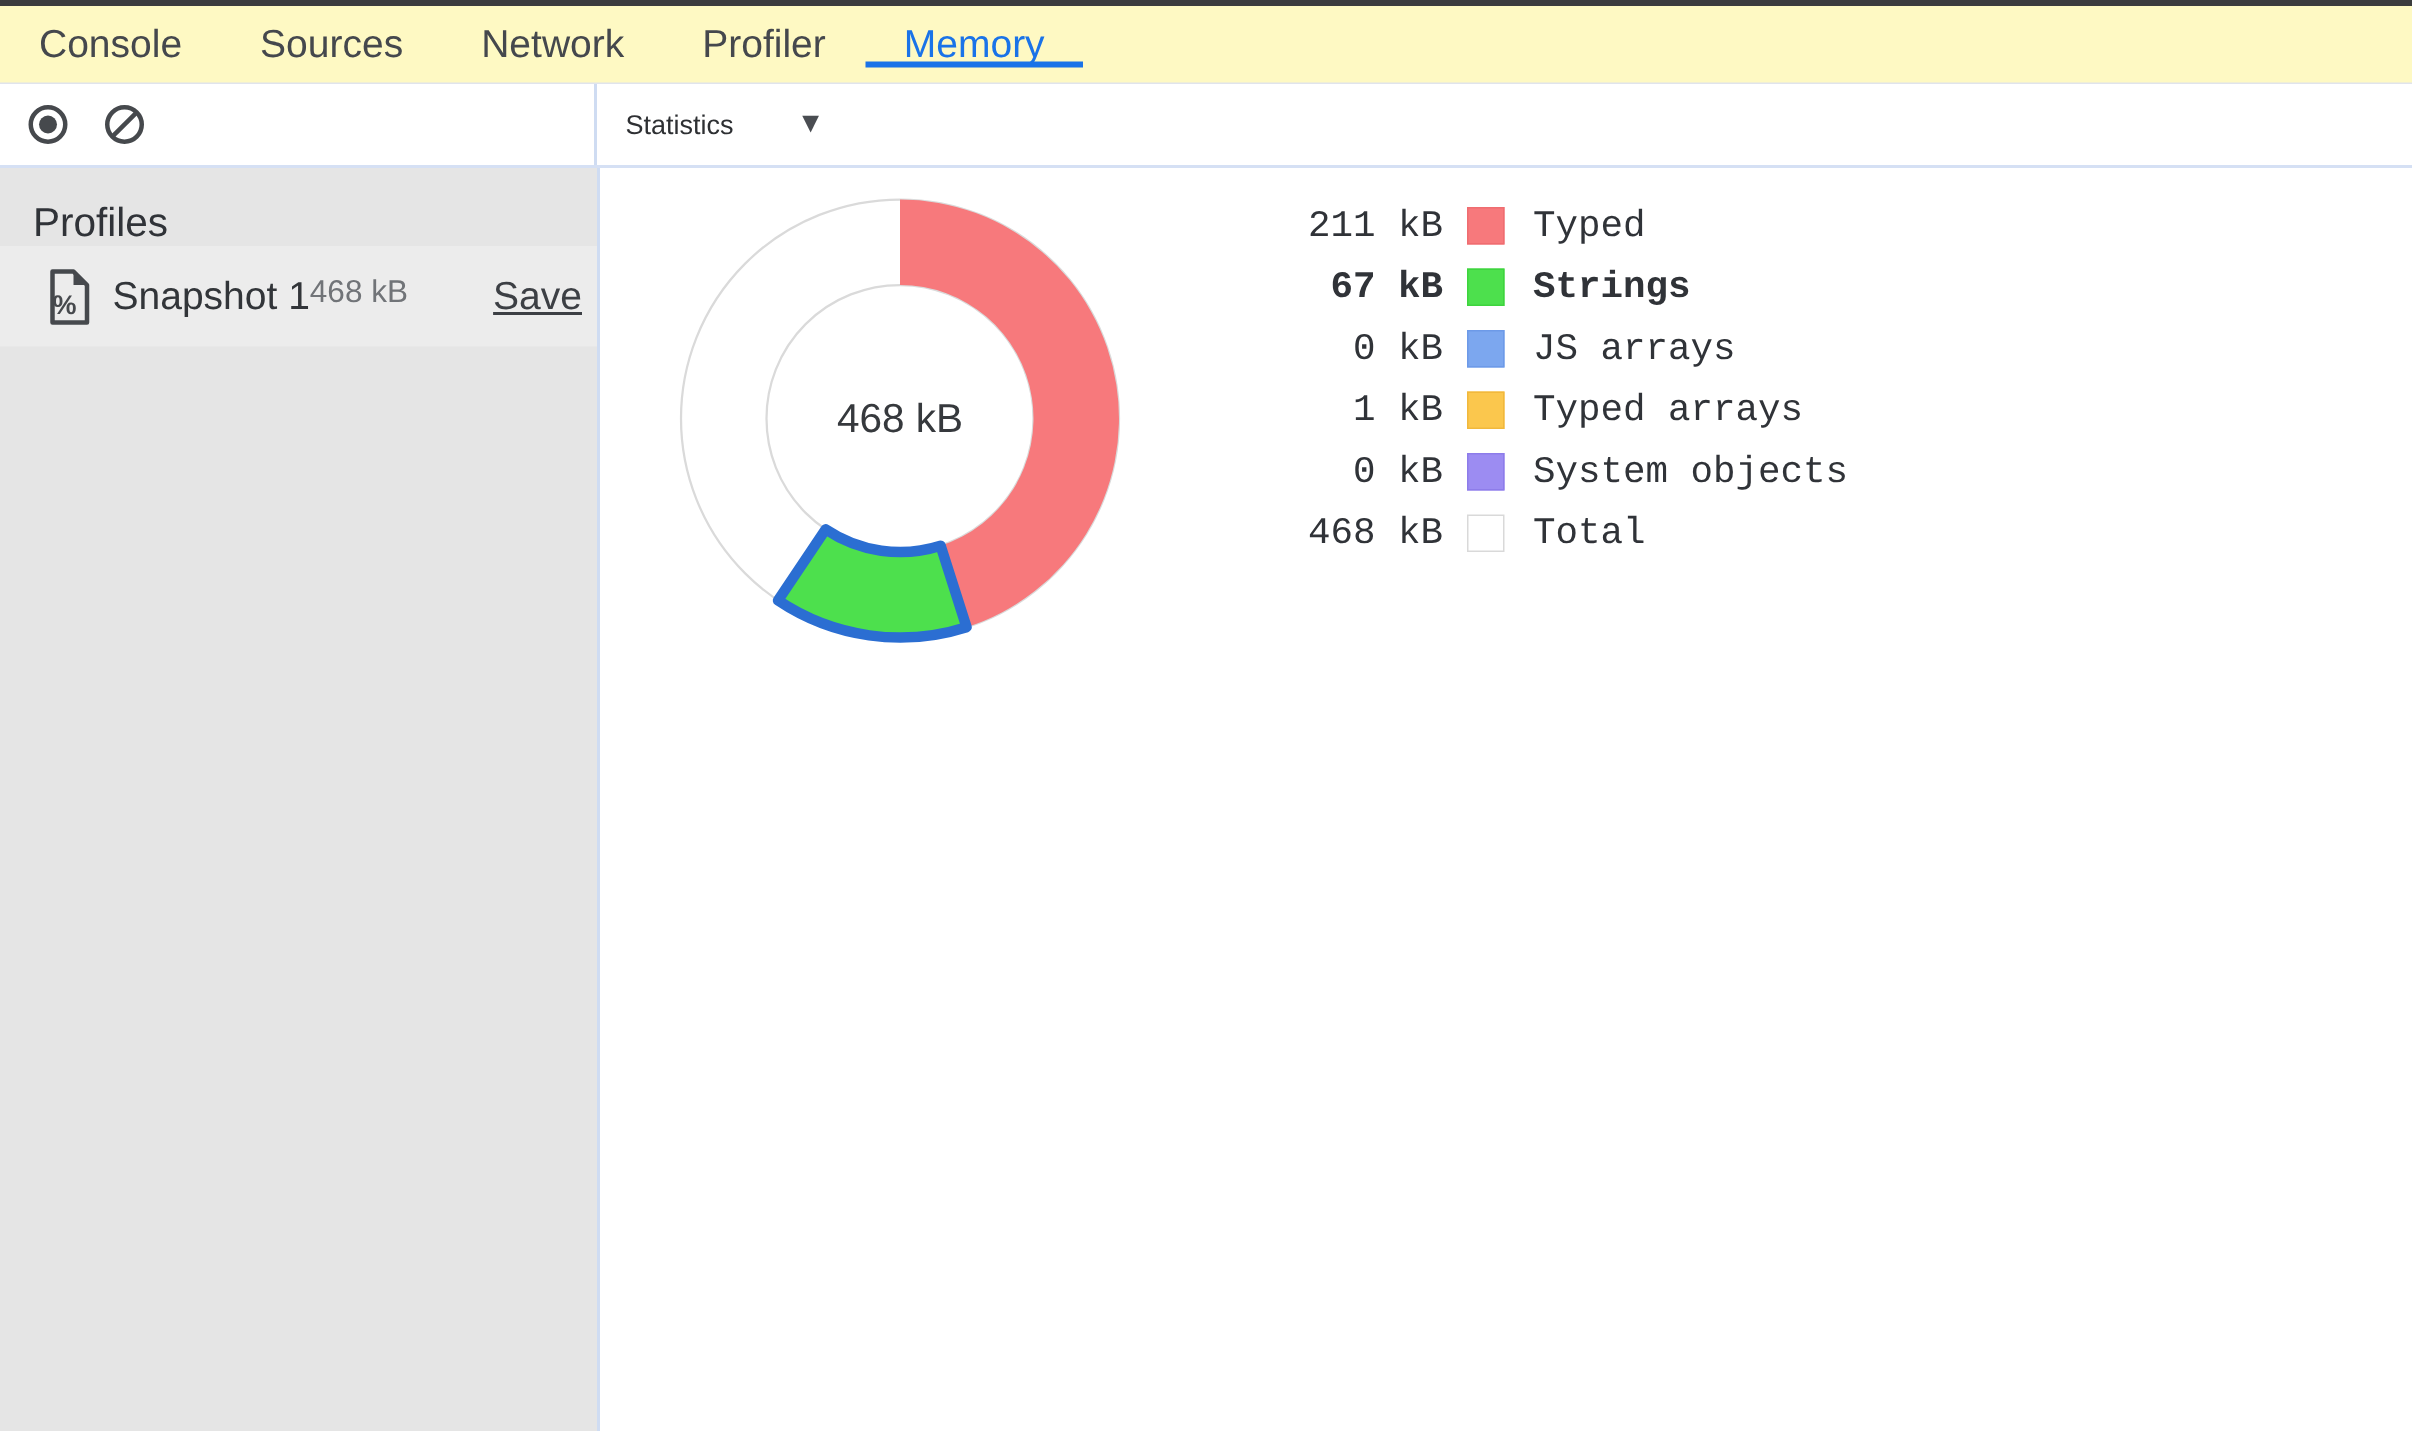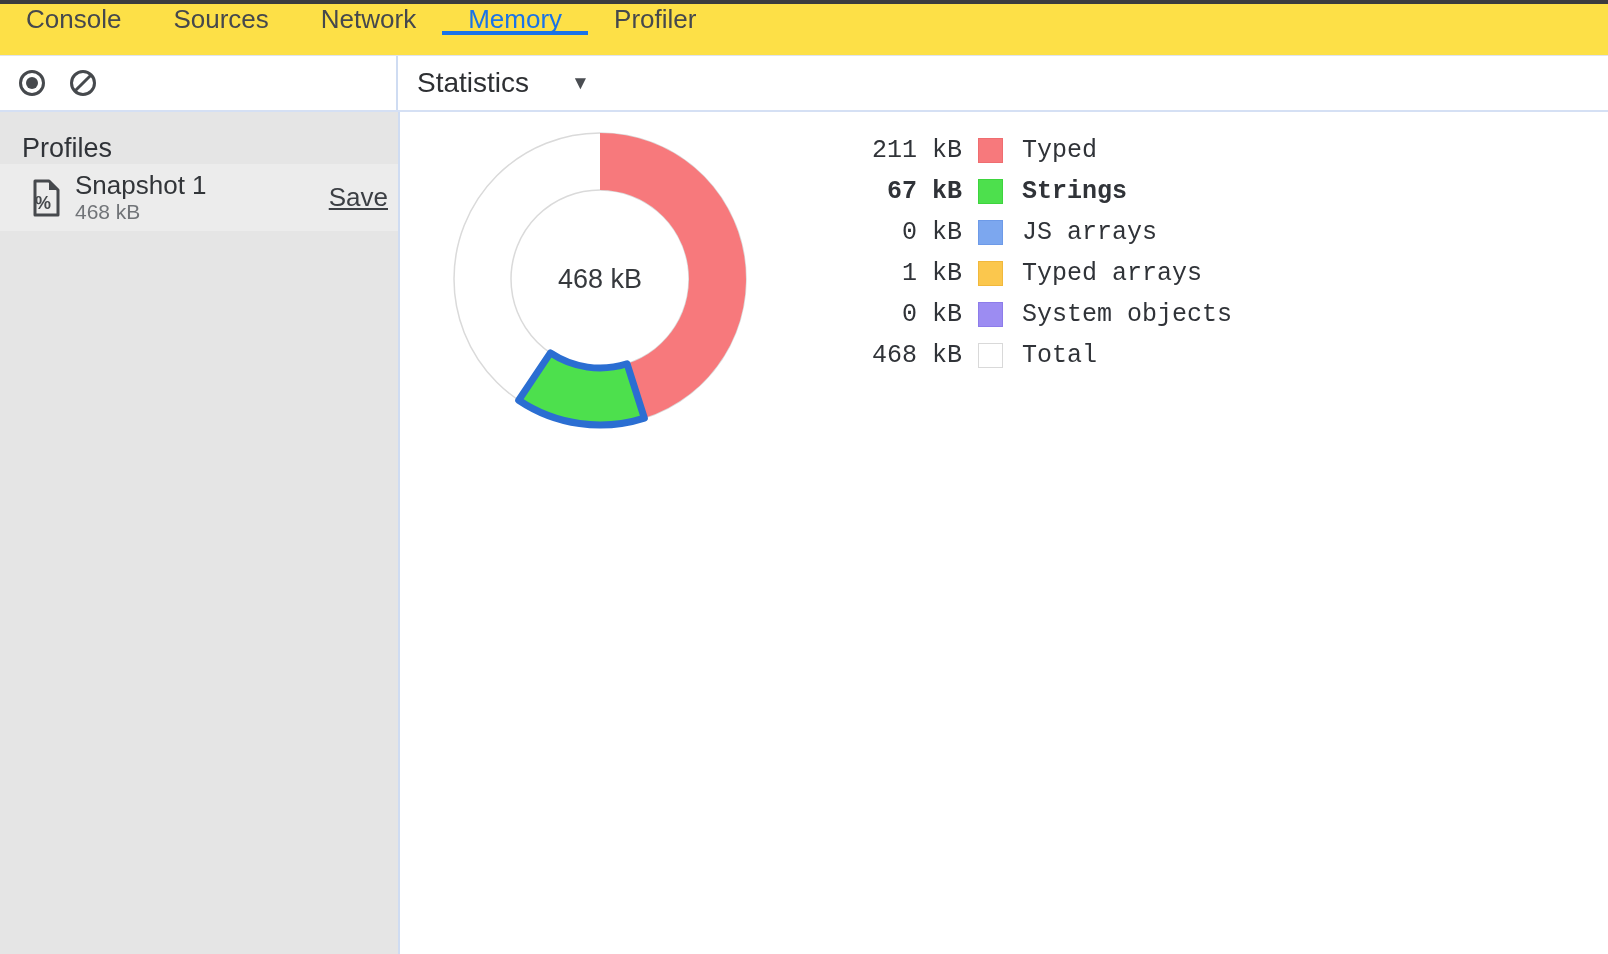--- a/index.html
+++ b/index.html
@@ -6,21 +6,21 @@
   body{
     width:1608px;height:954px;overflow:hidden;background:#ffffff;
     font-family:"Liberation Sans", sans-serif;
     -webkit-font-smoothing:antialiased;
     position:relative;
   }
   
   .top-strip{height:4px;background:#3b3c3e;width:100%;}
   
   .tab-bar{
-    height:52px;background:#fde047;display:flex;align-items:flex-start;
+    height:52px;background:#fef9c3;display:flex;align-items:center;
     border-bottom:1px solid #e0e4ec;box-sizing:border-box;
   }
   .tab{
     display:flex;align-items:center;padding:0 26px;font-size:26px;color:#45484d;
     position:relative;cursor:default;white-space:nowrap;
   }
   .tab.active{color:#1a73e8;}
   .tab.active::after{
     content:"";position:absolute;left:0;right:0;bottom:0;height:4px;background:#1a73e8;
   }
@@ -29,34 +29,34 @@
     height:54px;background:#fff;display:flex;align-items:stretch;
     border-bottom:2px solid #d5e0f4;box-sizing:content-box;
   }
   .toolbar-left{
     width:398px;display:flex;align-items:center;gap:21px;padding-left:17px;
     border-right:2px solid #cfdcf2;box-sizing:border-box;flex:none;
   }
   .icon-btn{width:30px;height:30px;display:flex;align-items:center;justify-content:center;cursor:pointer;}
   .toolbar-right{display:flex;align-items:center;padding-left:19px;}
   .stats-select{display:flex;align-items:center;cursor:pointer;}
-  .stats-label{font-size:28px;color:#2e3033;}
+  .stats-label{font-size:18px;color:#2e3033;}
   .dd-triangle{font-size:19px;color:#4a4d52;margin-left:42px;}
   
   .sidebar{
     position:absolute;left:0;top:112px;bottom:0;width:400px;
     border-right:2px solid #cfdcf2;box-sizing:border-box;background:#e5e5e5;
   }
   .profiles-heading{margin:21px 0 0 22px;font-size:27px;color:#303338;}
   .section-heading{margin:31px 0 13px 21px;font-size:26px;color:#74777b;}
   .snapshot-row{
     height:67px;background:#ececec;display:flex;align-items:center;
     padding-left:30px;box-sizing:border-box;cursor:pointer;
   }
-  .snapshot-text{margin-left:13px;display:flex;flex-direction:column;justify-content:center;}
+  .snapshot-text{margin-left:13px;display:flex;flex-direction:row;justify-content:center;}
   .snapshot-title{font-size:26px;color:#323539;line-height:1.1;}
   .snapshot-size{font-size:21px;color:#717478;line-height:1.15;}
   .snapshot-spacer{flex:1;}
   .save-link{font-size:26px;color:#3c3f44;text-decoration:underline;margin-right:10px;cursor:pointer;}
   
   .main{position:absolute;left:400px;top:112px;right:0;bottom:0;background:#fff;}
   .donut-wrap{position:absolute;left:15px;top:-18px;width:370px;height:370px;}
   .donut-center{
     position:absolute;left:15px;top:-18px;width:370px;height:370px;
     display:flex;align-items:center;justify-content:center;
@@ -74,22 +74,22 @@
 </style>
 </head>
 <body>
 
 <div class="top-strip"></div>
 
 <div class="tab-bar">
   <div class="tab">Console</div>
   <div class="tab">Sources</div>
   <div class="tab">Network</div>
+  <div class="tab">Profiler</div>
   <div class="tab active">Memory</div>
-  <div class="tab">Profiler</div>
 </div>
 
 <div class="toolbar">
   <div class="toolbar-left">
     <div class="icon-btn">
       <svg width="30" height="30" viewBox="0 0 30 30">
         <circle cx="15" cy="15" r="11.5" fill="none" stroke="#46494d" stroke-width="3"></circle>
         <circle cx="15" cy="15" r="6" fill="#46494d"></circle>
       </svg>
     </div>

